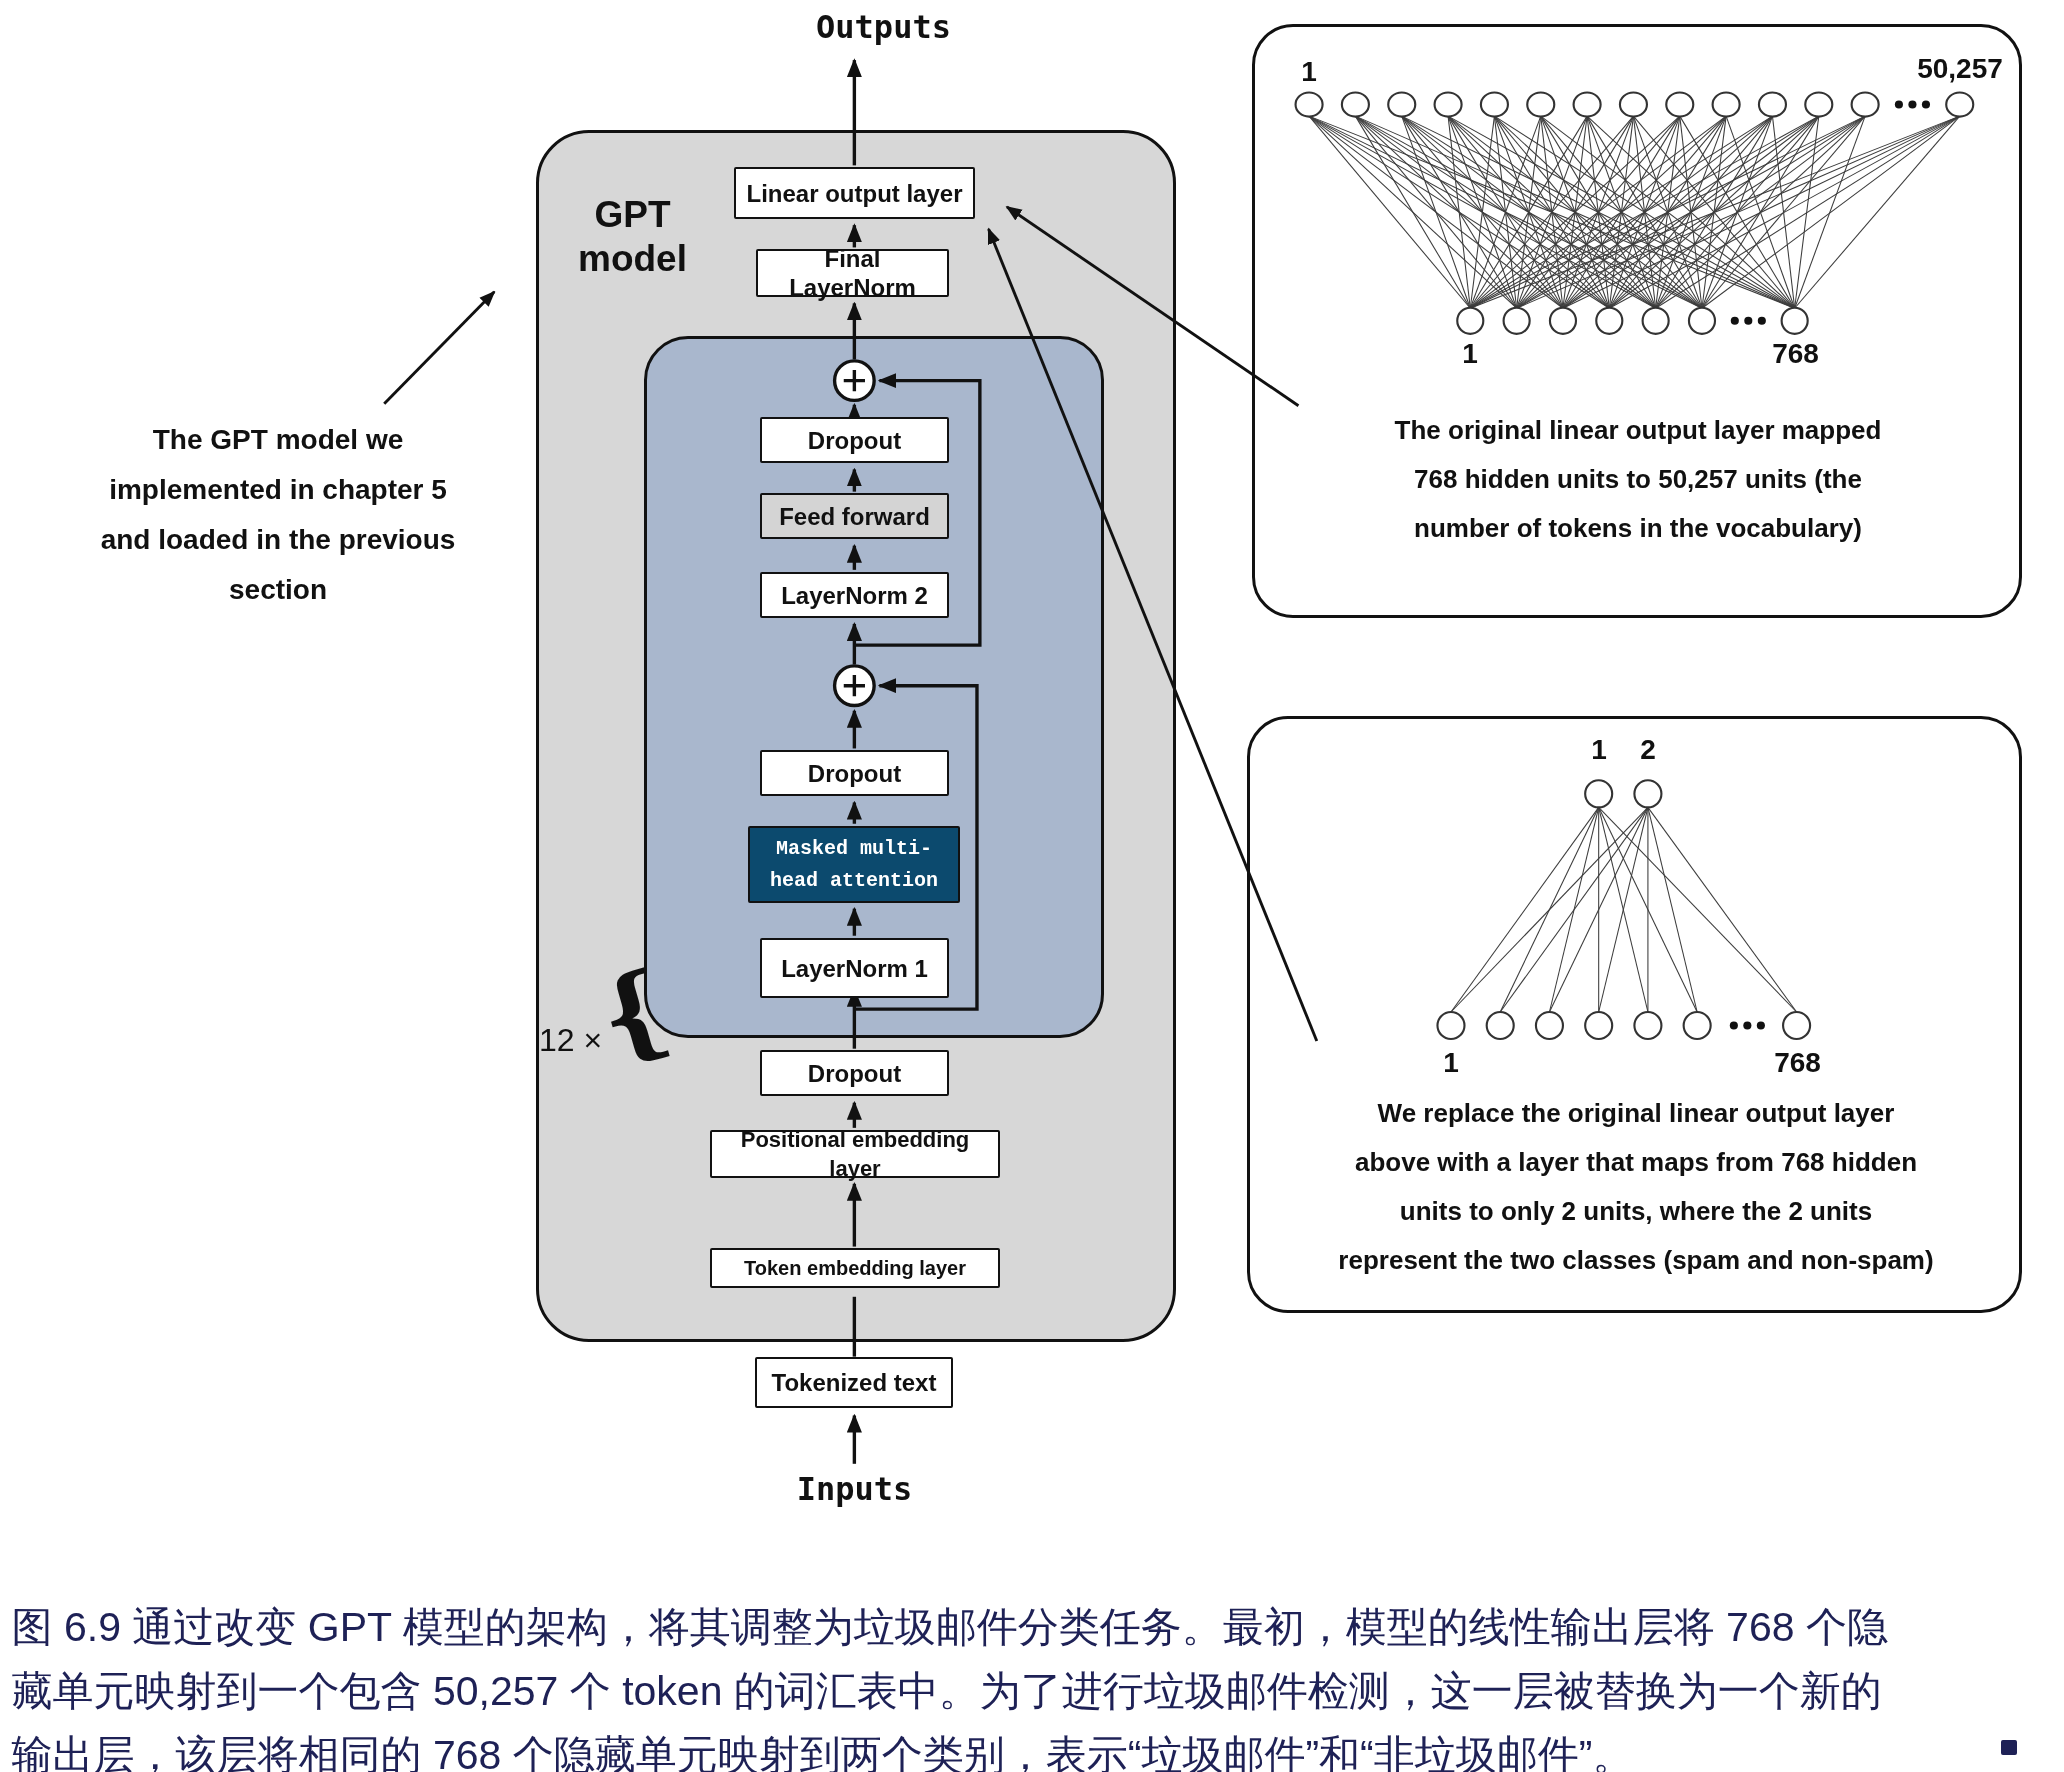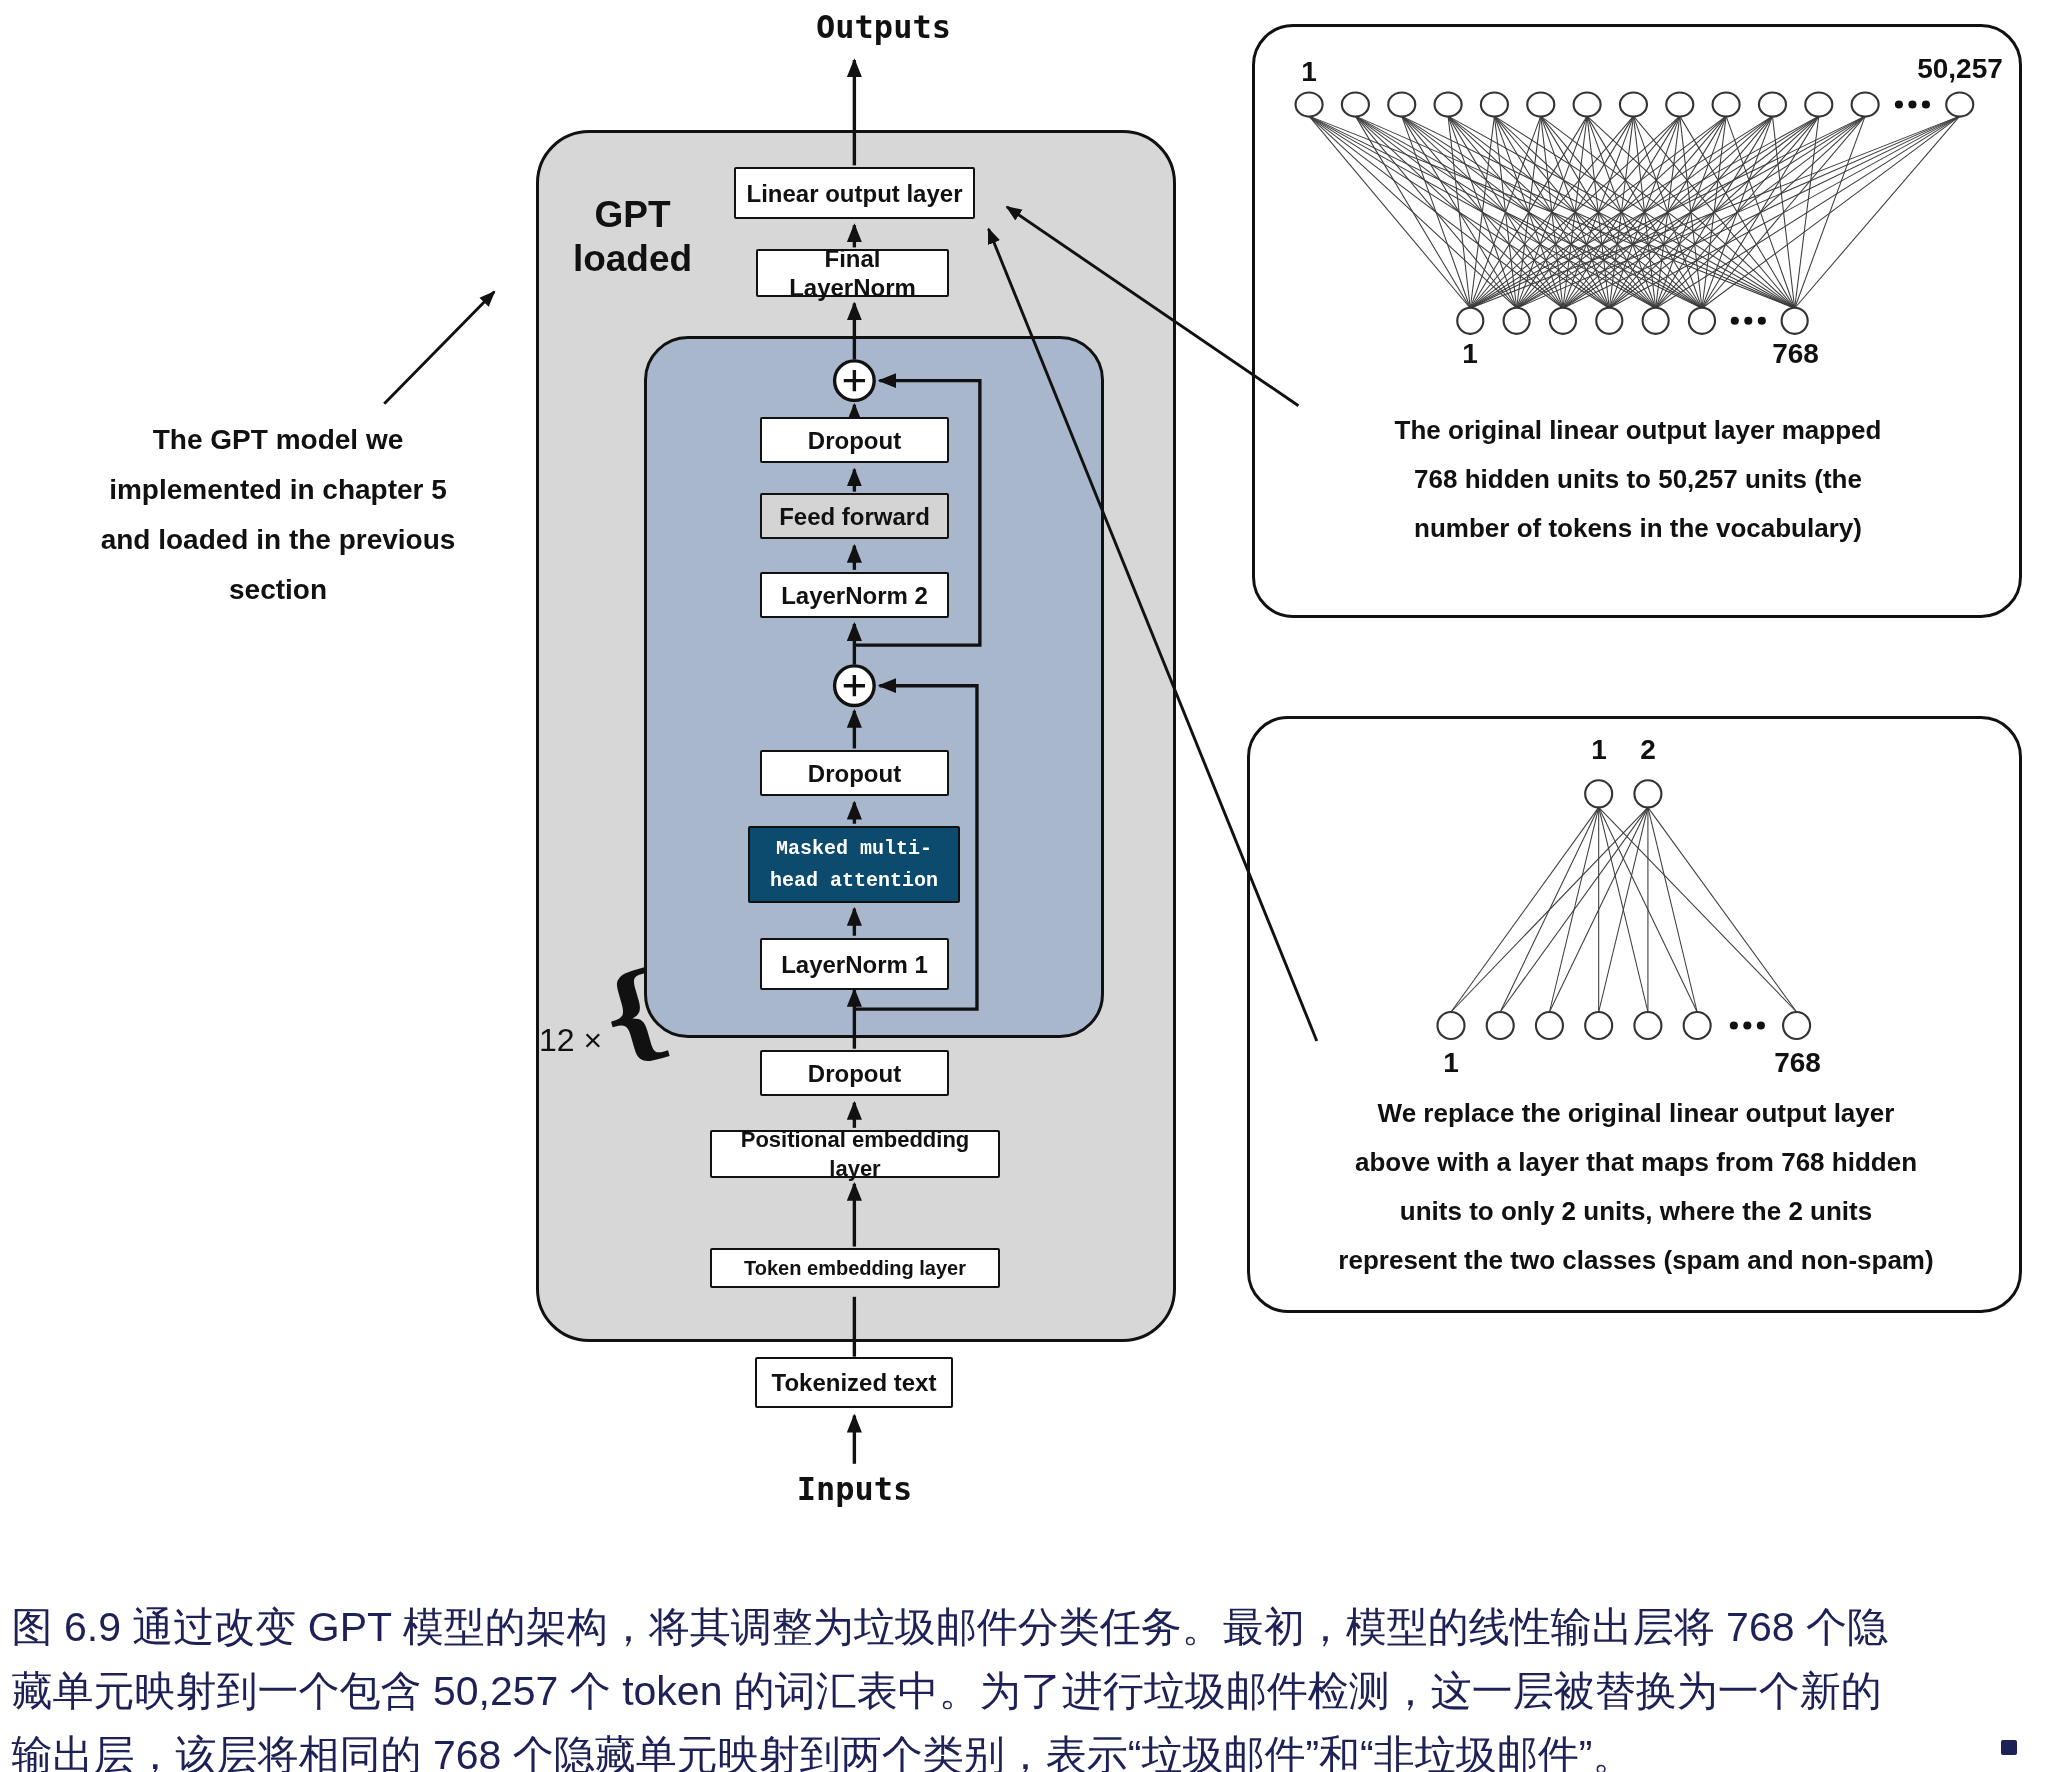--- a/index.html
+++ b/index.html
@@ -237,41 +237,41 @@
           <circle cx="1824" cy="1062" r="4.2" fill="#111"></circle>
         </g>
       </g>
   </svg>
 
   <div class="txt mono center" style="left:782px;top:7.7px;width:203px;">Outputs</div>
   <div class="txt mono center" style="left:753px;top:1470px;width:203px;">Inputs</div>
 
   <div class="txt gpt-label center" style="left:536px;top:193px;width:193px;">
     <div>GPT</div>
-    <div>loaded</div>
+    <div>model</div>
   </div>
 
   <div class="txt repeat-label" style="left:539px;top:1022px;">12 ×</div>
   <div class="txt brace" style="left:601px;top:954px;">{</div>
 
   <div class="txt annot center" style="left:75px;top:415px;width:406px;">
     <div>The GPT model we</div>
     <div>implemented in chapter 5</div>
     <div>and loaded in the previous</div>
     <div>section</div>
   </div>
 
   <div class="node-box" style="left:734px;top:167px;width:241px;height:52px;">Linear output layer</div>
   <div class="node-box" style="left:756px;top:249px;width:193px;height:48px;">Final LayerNorm</div>
   <div class="node-box" style="left:760px;top:417px;width:189px;height:46px;">Dropout</div>
   <div class="node-box gray-fill" style="left:760px;top:493px;width:189px;height:46px;">Feed forward</div>
   <div class="node-box" style="left:760px;top:572px;width:189px;height:46px;">LayerNorm 2</div>
   <div class="node-box" style="left:760px;top:750px;width:189px;height:46px;">Dropout</div>
   <div class="node-box dark-fill" style="left:748px;top:826px;width:212px;height:77px;">Masked multi-head attention</div>
-  <div class="node-box" style="left:760px;top:938px;width:189px;height:52px;">LayerNorm 1</div>
+  <div class="node-box" style="left:760px;top:938px;width:189px;height:60px;">LayerNorm 1</div>
   <div class="node-box" style="left:760px;top:1050px;width:189px;height:46px;">Dropout</div>
   <div class="node-box" style="left:710px;top:1130px;width:290px;height:48px;font-size:22px;">Positional embedding layer</div>
   <div class="node-box" style="left:710px;top:1248px;width:290px;height:40px;font-size:20px;">Token embedding layer</div>
   <div class="node-box" style="left:755px;top:1357px;width:198px;height:51px;">Tokenized text</div>
 
   <div class="txt net-label center" style="left:1285px;top:56px;width:48px;">1</div>
   <div class="txt net-label center" style="left:1883px;top:53px;width:154px;">50,257</div>
   <div class="txt net-label center" style="left:1446px;top:338px;width:48px;">1</div>
   <div class="txt net-label center" style="left:1747px;top:338px;width:97px;">768</div>
 

